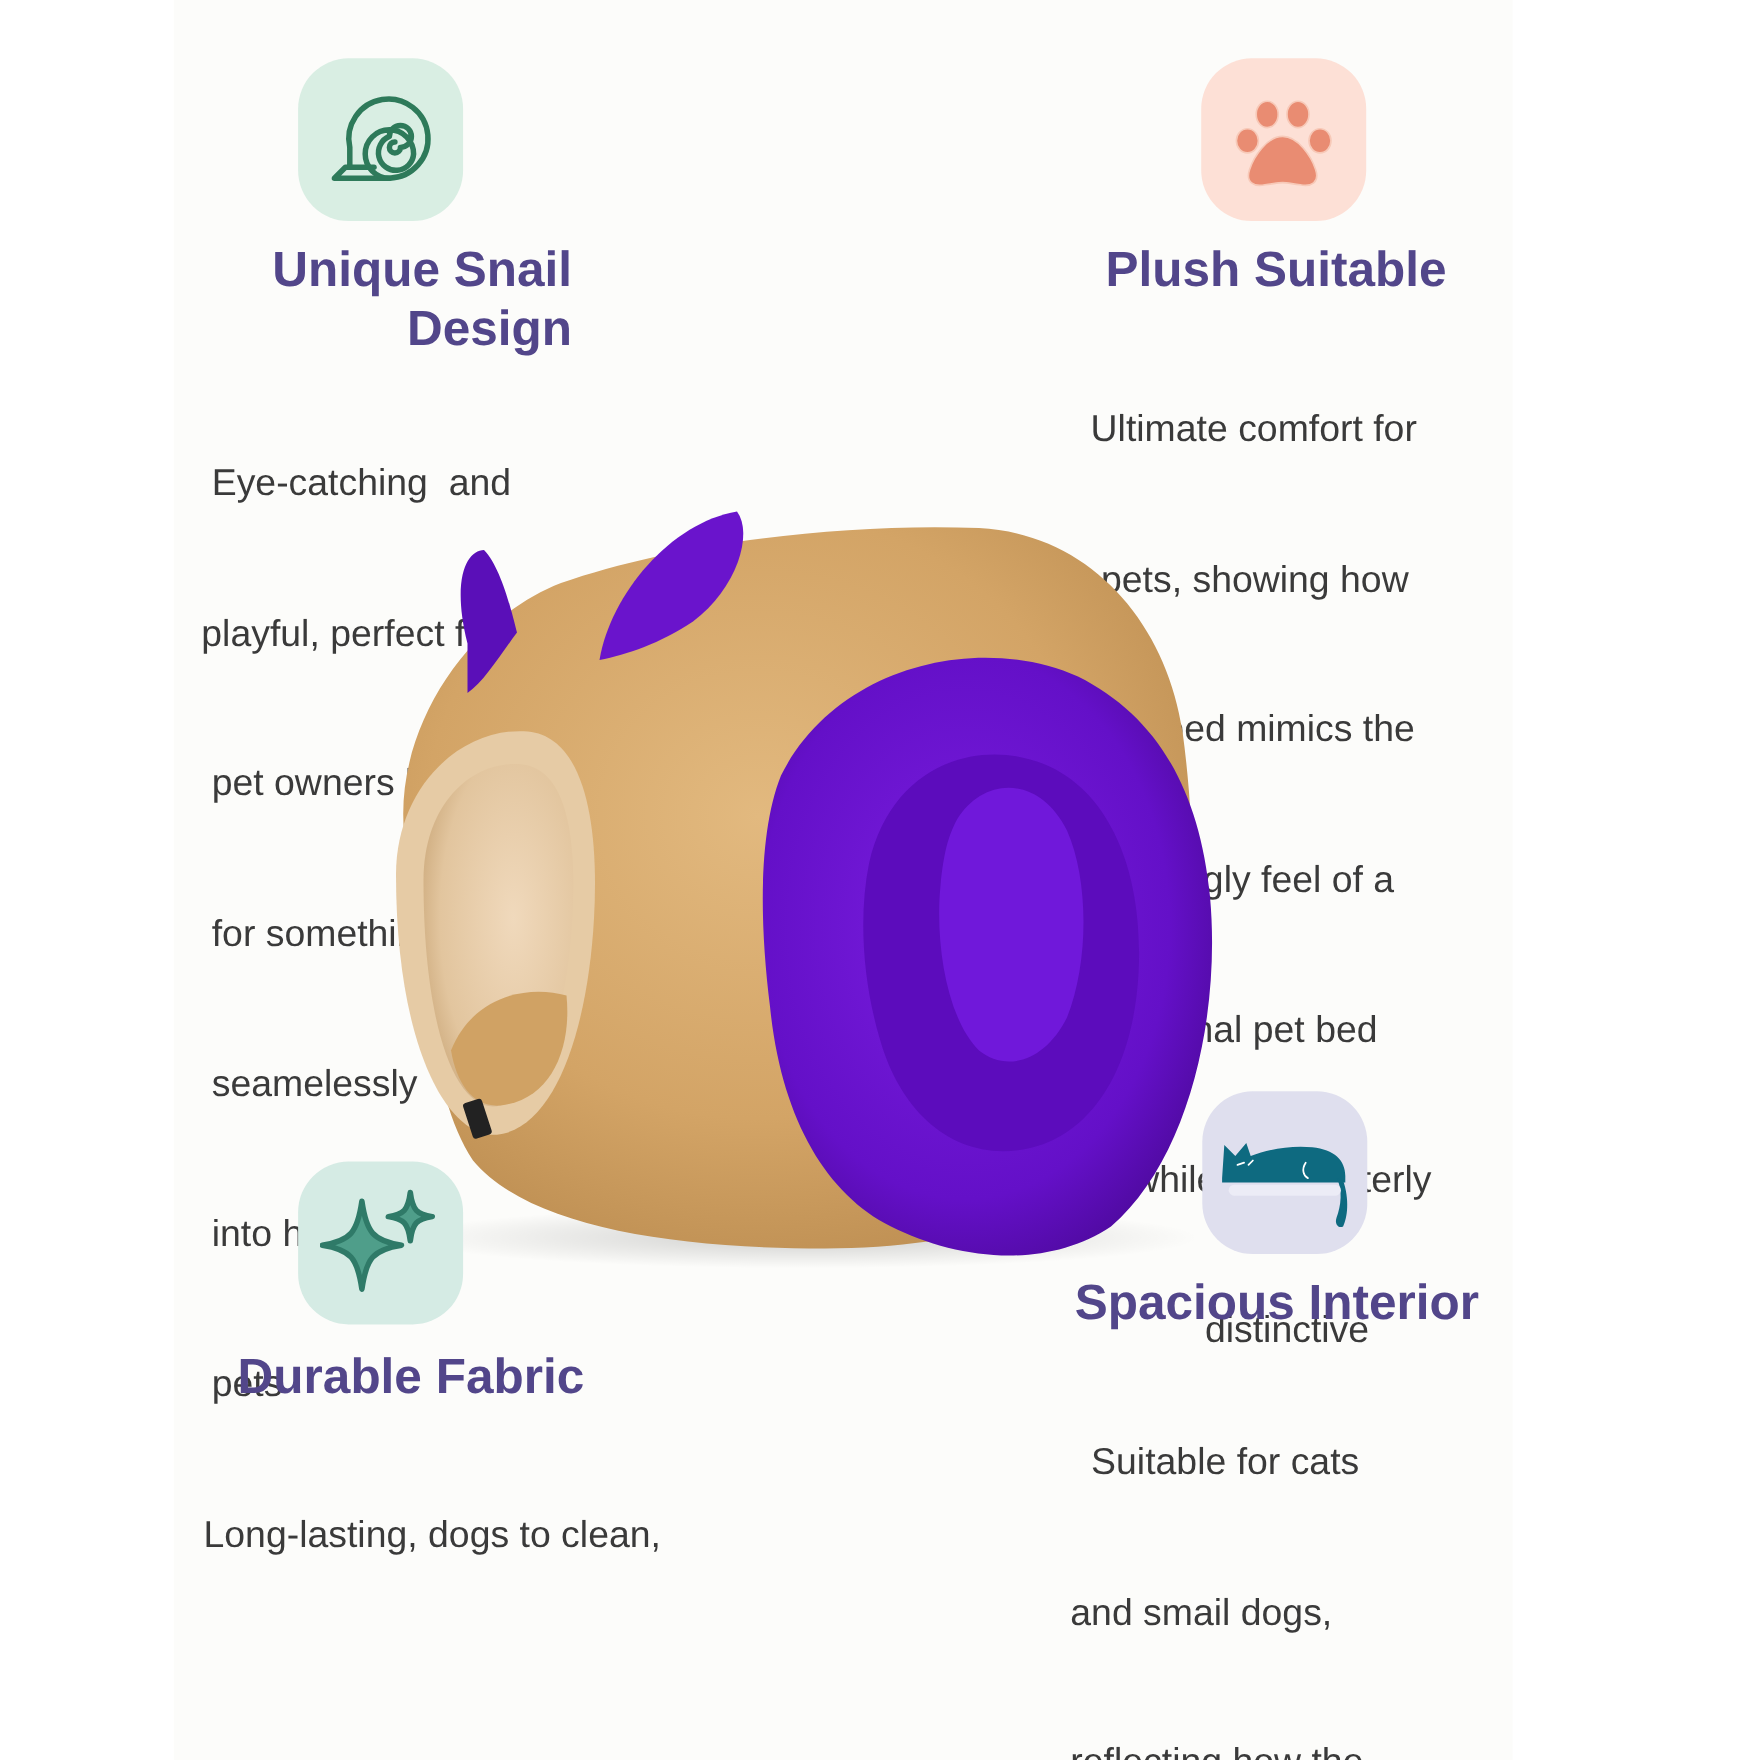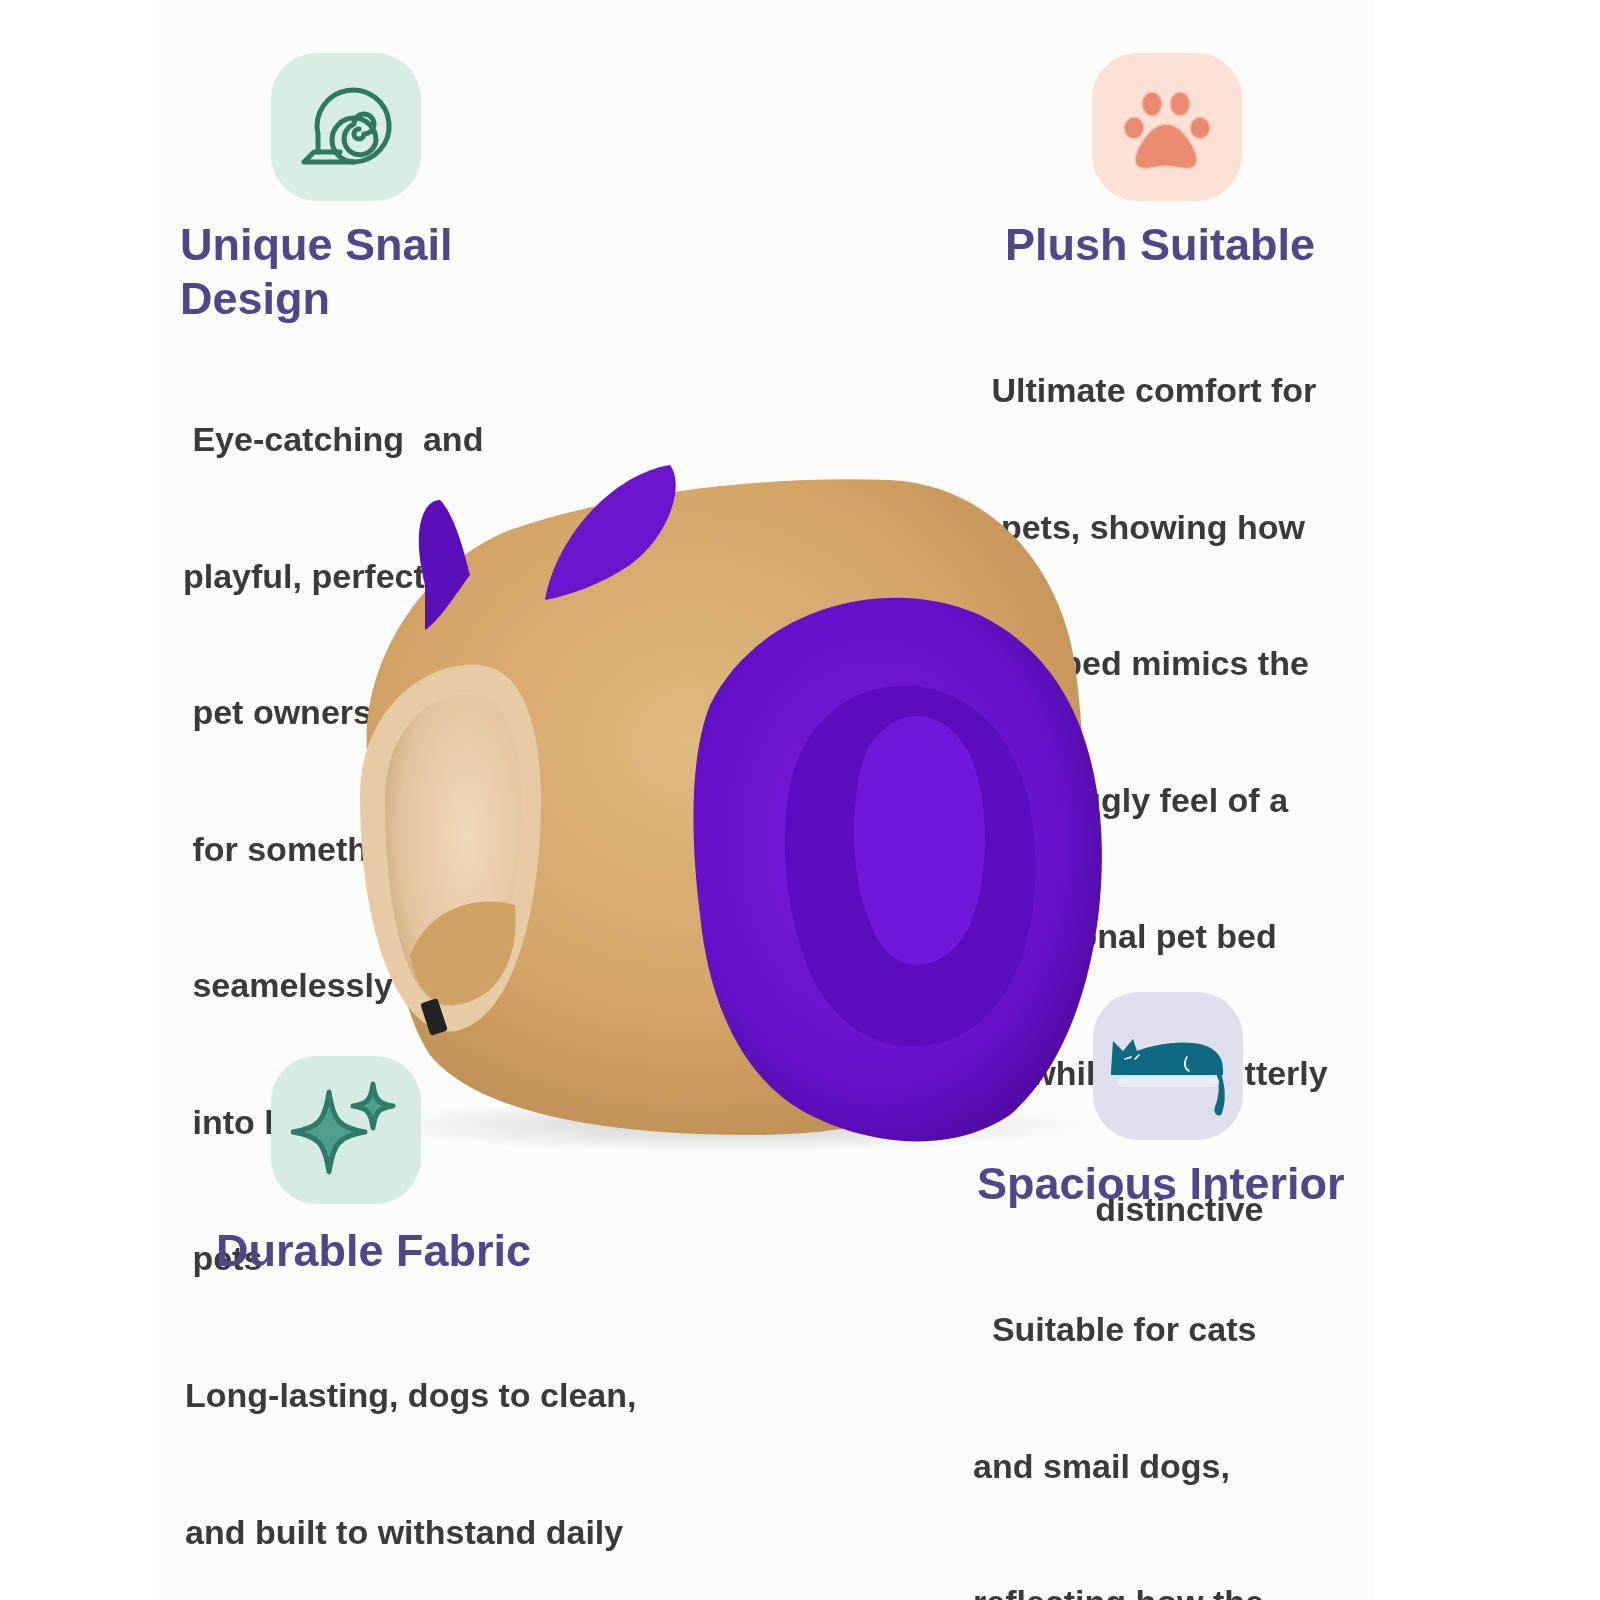--- a/index.html
+++ b/index.html
@@ -17,40 +17,39 @@
     display:flex; align-items:center; justify-content:center;
   }
   .icon-tile svg { display:block; }
   .title {
     position:absolute; color:#52468a; font-weight:bold;
     font-size:45px; line-height:54px; white-space:nowrap;
   }
   .desc {
     position:absolute; color:#3a3a3a; font-size:34px; line-height:45.5px;
     white-space:pre;
-    font-weight:bold;
   }
   .line { display:block; }
   .product { position:absolute; left:330px; top:455px; width:810px; height:700px; }
 </style>
 </head>
 <body>
 
 <div class="panel"></div>
 
 <div class="icon-tile" style="left:271px; top:53px; background:#d9eee3;">
   <svg width="100" height="90" viewBox="0 0 100 90">
     <g fill="none" stroke="#2e7a5a" stroke-width="5" stroke-linecap="round" stroke-linejoin="round">
       <path d="M22 70 L22 52 A36 36 0 1 1 58 80 L8 80 L18 70 Z"></path>
       <path d="M22 70 L44 70"></path>
       <path d="M58 80 A22 22 0 1 1 80 58 A16 16 0 1 1 58 42 A10 10 0 1 1 68 52 A5 5 0 1 1 63 47"></path>
     </g>
   </svg>
 </div>
-<div class="title" style="left:180px; top:218px; width:340px; text-align:left;">
+<div class="title" style="left:180px; top:218px; width:340px; text-align:right;">
   <span class="line">Unique Snail</span>
   <span class="line">Design</span>
 </div>
 <div class="desc" style="left:183px; top:326px;">
   <span class="line"> Eye-catching  and</span>
   <span class="line">playful, perfect for</span>
   <span class="line"> pet owners looking</span>
   <span class="line"> for something fun</span>
   <span class="line"> seamelessly</span>
   <span class="line"> into home</span>
@@ -130,21 +129,20 @@
       <path d="M38 12 C42 40 48 48 74 52 C48 56 42 64 38 92 C34 64 28 56 2 52 C28 48 34 40 38 12 Z"></path>
       <path d="M82 4 C84 20 88 24 102 26 C88 28 84 32 82 48 C80 32 76 28 62 26 C76 24 80 20 82 4 Z"></path>
     </g>
   </svg>
 </div>
 <div class="title" style="left:216px; top:1224px;">
   <span class="line">Durable Fabric</span>
 </div>
 <div class="desc" style="left:185px; top:1282px;">
   <span class="line">Long-lasting, dogs to clean,</span>
-  <span class="line">and built to withstand daily</span>
   
 </div>
 
 <div class="icon-tile" style="left:1093px; top:992px; background:#dfdfee;">
   <svg width="130" height="110" viewBox="0 0 130 110">
     <g fill="#0e6a80">
       <path d="M8 60 L10 30 L20 40 L30 28 L34 40 C50 34 70 30 90 32 C110 34 120 44 120 58 L120 64 L8 64 Z"></path>
       <path d="M112 60 C118 70 116 86 112 96 C110 102 114 106 118 104 C122 96 124 80 118 62 Z"></path>
     </g>
     <g stroke="#ffffff" stroke-width="1.6" fill="none" stroke-linecap="round">

